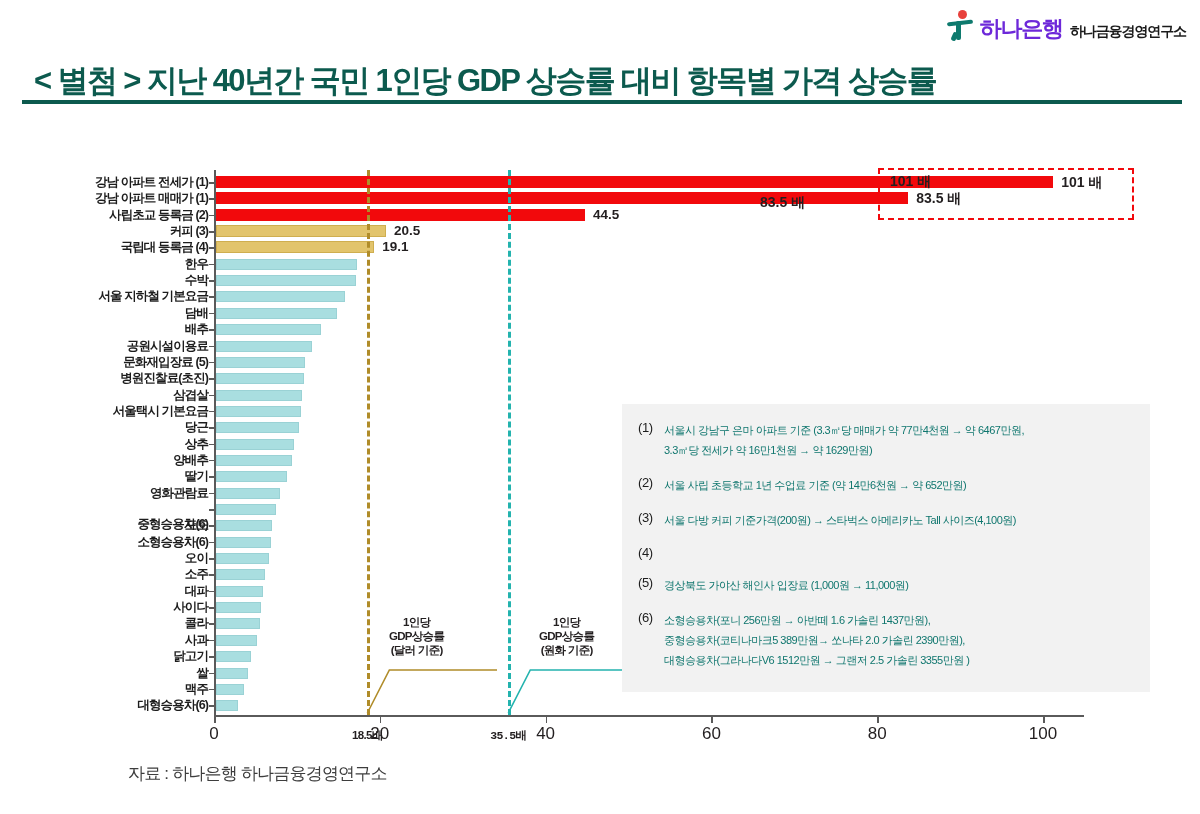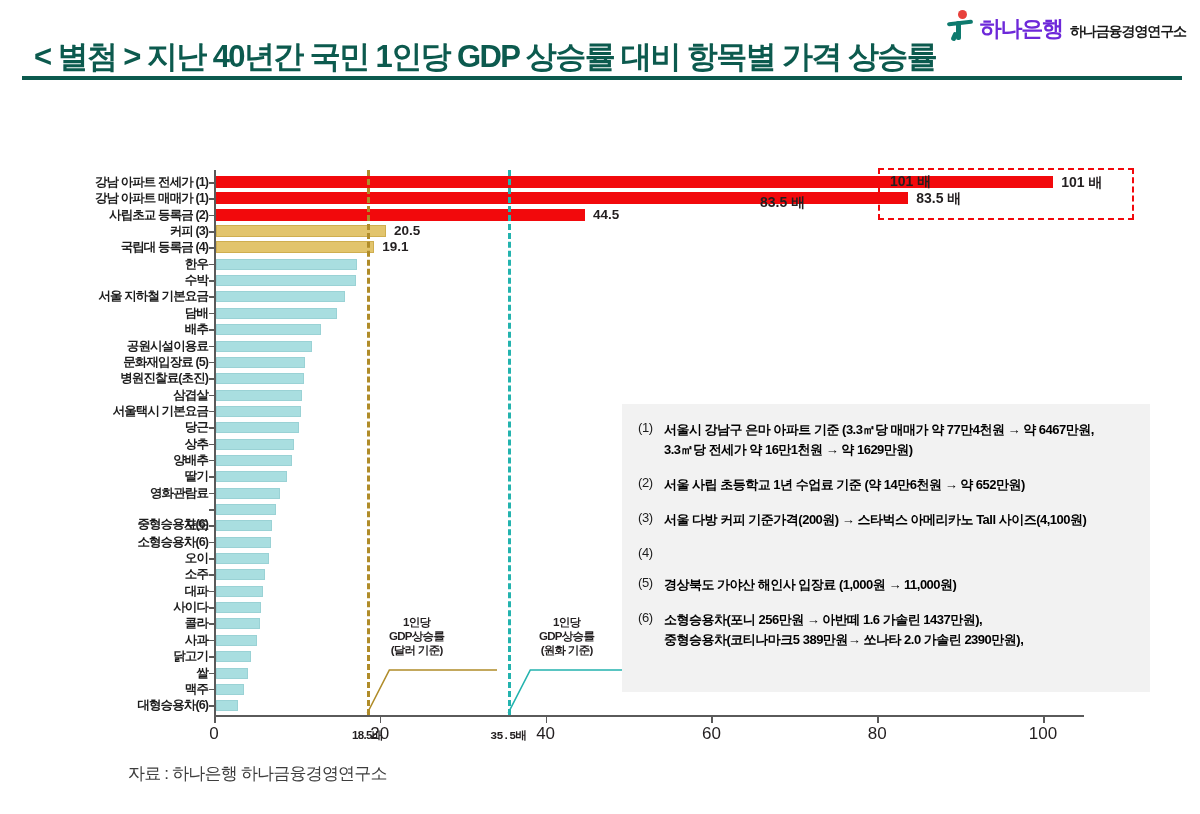--- a/index.html
+++ b/index.html
@@ -38,21 +38,21 @@
   .logo-bank {
     font-size: 22px; font-weight: bold; color: #6d28d9;
     letter-spacing: -1.2px; line-height: 1;
   }
   .logo-inst {
     font-size: 14px; font-weight: bold; color: #1a1a1a;
     letter-spacing: -1.1px; line-height: 1; padding-bottom: 2px;
   }
 
   .title-band {
-    position: absolute; left: 0; top: 36px; width: 1080px; height: 48px;
+    position: absolute; left: 0; top: 60px; width: 1080px; height: 48px;
   }
   .title-text {
     position: absolute; left: 34px; top: 0;
     font-size: 31px; font-weight: bold; color: #0c5a4e;
     letter-spacing: -1.6px; white-space: nowrap;
   }
   .title-rule {
     position: absolute; left: 22px; top: 40px; width: 1160px; height: 4px;
     background: #0c5a4e;
   }
@@ -138,21 +138,21 @@
     position: absolute; left: 622px; top: 404px;
     width: 528px; height: 288px;
     background: #f2f2f2;
     padding: 16px 18px 0 16px;
   }
   .note { display: flex; margin-bottom: 15px; }
   .note-num {
     font-size: 13px; color: #1d1d1d; width: 26px; flex: none;
     letter-spacing: -0.4px;
   }
-  .note-body { font-size: 13px; color: #000000; letter-spacing: -0.5px; line-height: 20px; font-weight: bold; }
+  .note-body { font-size: 11px; color: #0f766e; letter-spacing: -0.5px; line-height: 20px; }
   .note-body div { white-space: nowrap; }
 
   
   #source {
     position: absolute; left: 128px; top: 762px;
     font-size: 17px; color: #3d3d3d; letter-spacing: -0.8px;
   }
 </style>
 </head>
 <body>
@@ -425,18 +425,19 @@
         <div class="note-num">(5)</div>
         <div class="note-body">
           <div>경상북도 가야산 해인사 입장료  (1,000원 → 11,000원)</div>
         </div>
       </div>
       <div class="note">
         <div class="note-num">(6)</div>
         <div class="note-body">
           <div>소형승용차(포니 256만원  → 아반떼 1.6 가솔린 1437만원),</div>
           <div>중형승용차(코티나마크5  389만원→ 쏘나타 2.0 가솔린 2390만원),</div>
+          <div>대형승용차(그라나다V6 1512만원 → 그랜저 2.5 가솔린 3355만원 )</div>
         </div>
       </div>
     </div>
 
   <div id="source">자료 : 하나은행 하나금융경영연구소</div>
 </div>
 
 </body></html>

